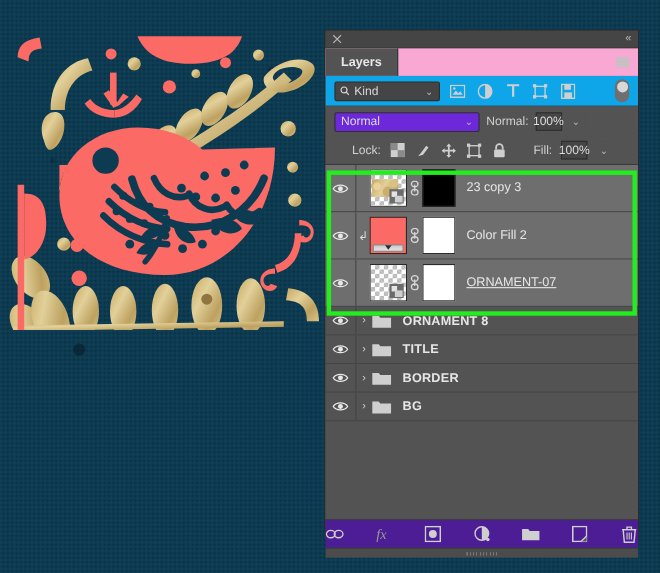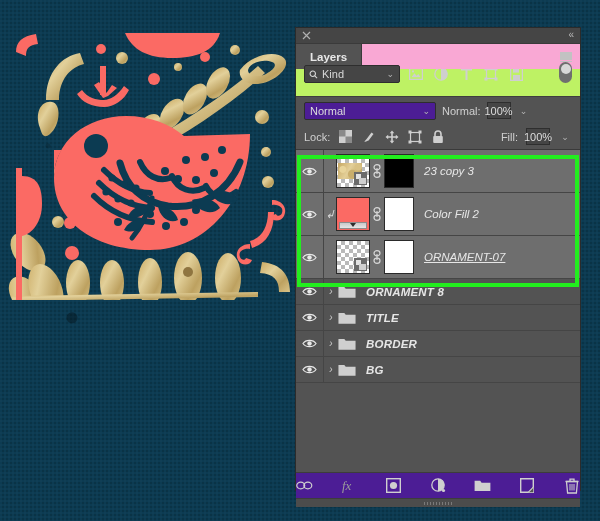--- a/index.html
+++ b/index.html
@@ -60,21 +60,21 @@
     padding:0 14px; display:flex; align-items:center;
     border-right:1px solid #3a3a3a;
   }
   .pnl-menu {
     position:absolute; right:8px; top:8px; width:12px; height:10px;
     display:flex; flex-direction:column; justify-content:space-between;
   }
   .pnl-menu i { display:block; height:1.5px; background:#c2c2c2; }
 
   .row-filter {
-    height:28px; background:#bef264; display:flex; align-items:flex-end;
+    height:28px; background:#0ea5e9; display:flex; align-items:center;
     padding:13px 8px; gap:7px; border-bottom:1px solid #3f3f3f;
   }
   .kind-select {
     width:96px; height:18px; background:#454545; border:1px solid #2e2e2e;
     border-radius:2px; display:flex; align-items:center; gap:4px;
     padding:0 4px; position:relative;
   }
   .kind-select .lbl { font-size:11px; color:#d8d8d8; }
   .kind-select .caret {
     position:absolute; right:5px; color:#b5b5b5; font-size:9px;
@@ -87,45 +87,45 @@
   .filter-toggle::after {
     content:""; position:absolute; left:1.5px; top:1.5px;
     width:10px; height:10px; border-radius:50%; background:#d8d8d8;
   }
 
   .row-blend {
     height:27px; background:#535353; display:flex; align-items:center;
     padding:0 8px; gap:6px;
   }
   .blend-select {
-    width:132px; height:18px; background:#4c1d95; border:1px solid #2e2e2e;
+    width:132px; height:18px; background:#6d28d9; border:1px solid #2e2e2e;
     border-radius:2px; display:flex; align-items:center; padding:0 5px;
     position:relative; font-size:11px; color:#dcdcdc;
   }
   .blend-select .caret { position:absolute; right:5px; color:#b5b5b5; font-size:9px; }
   .lab { font-size:11px; color:#d0d0d0; }
   .numfield {
     width:24px; height:17px; background:#454545; border:1px solid #2e2e2e;
     display:flex; align-items:center; justify-content:center;
     font-size:11px; color:#dcdcdc;
   }
   .spin {
     width:14px; height:17px; background:#535353;
     display:flex; align-items:center; justify-content:center;
     color:#b5b5b5; font-size:9px;
   }
 
   .row-lock {
     height:26px; background:#535353; display:flex; align-items:center;
-    padding:0 8px; gap:8px; border-bottom:1px solid #3a3a3a;
+    padding:0 24px; gap:8px; border-bottom:1px solid #3a3a3a;
   }
   .lockicon { width:15px; height:15px; display:flex; align-items:center; justify-content:center; }
 
   
-  .layers-list { background:#535353;font-style:italic; }
+  .layers-list { background:#535353; }
   .layer-row {
     height:43px; display:flex; align-items:center;
     border-bottom:1px solid #454545; background:#535353;
     position:relative;
   }
   .layer-row.sel { background:#6e6e6e; }
   .eye-cell {
     width:28px; height:100%; display:flex; align-items:center; justify-content:center;
     border-right:1px solid #454545;
   }

